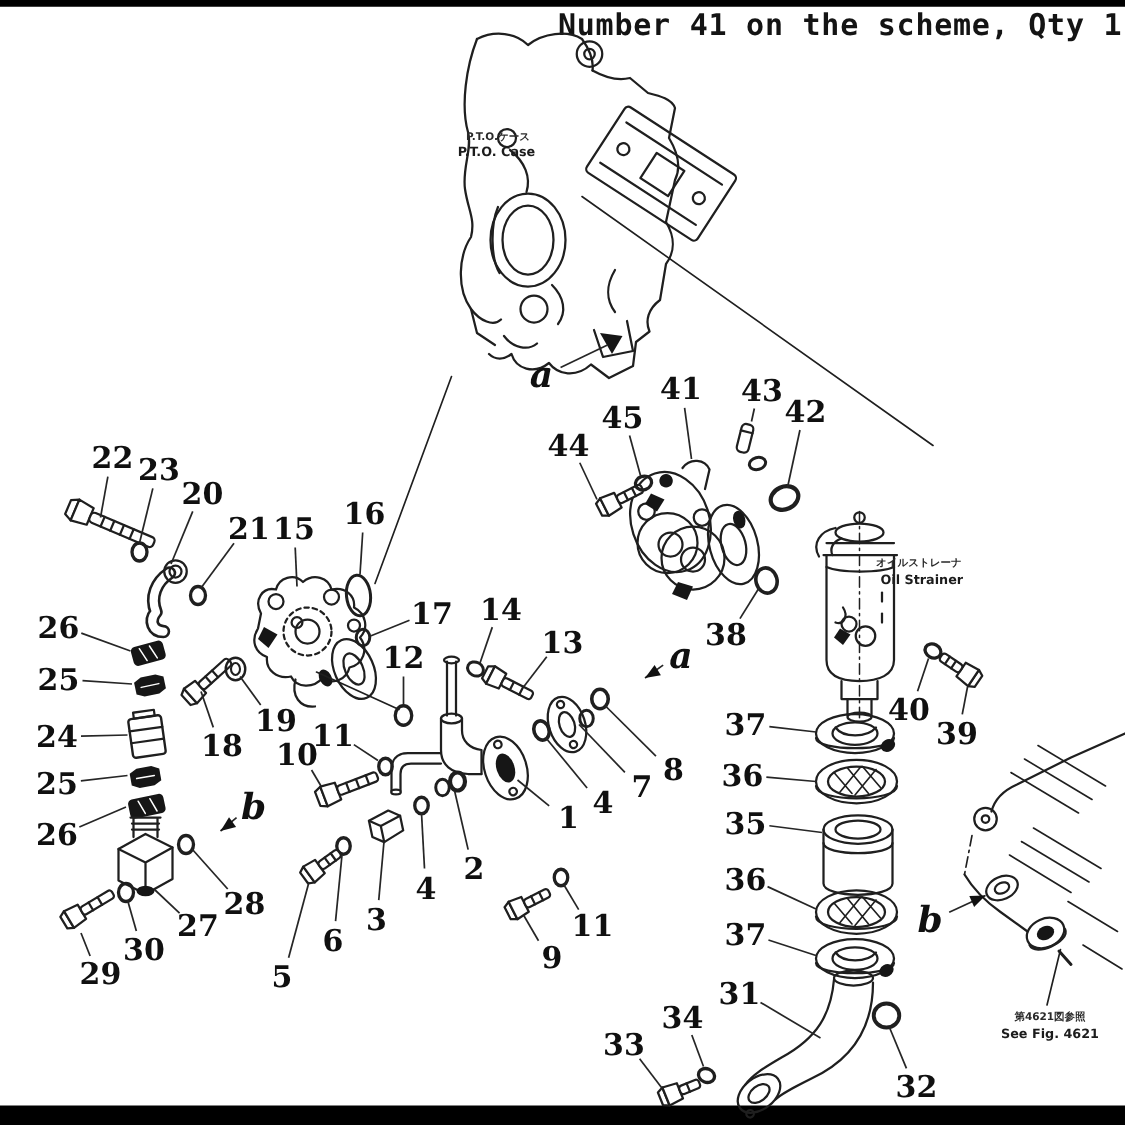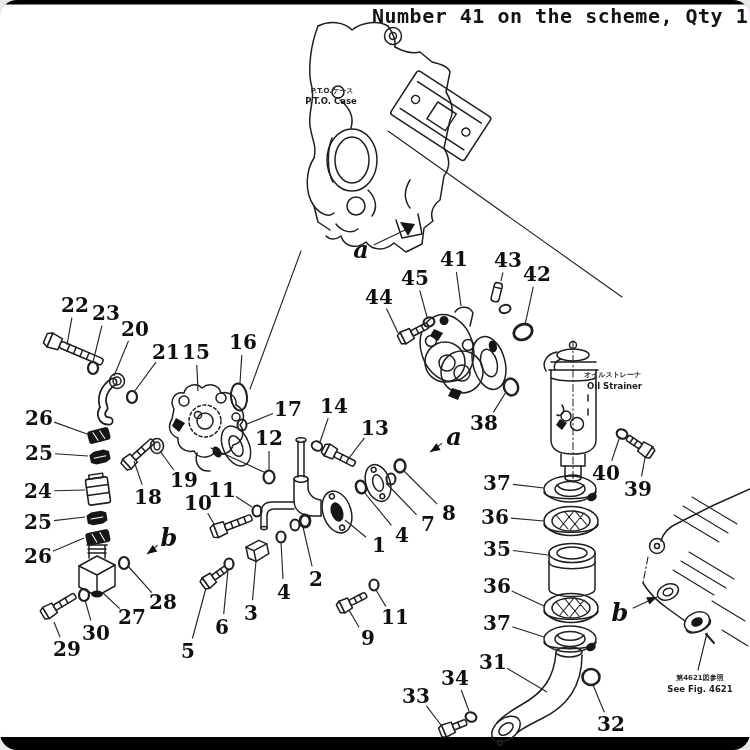--- a/index.html
+++ b/index.html
@@ -1,16 +1,16 @@
 <!DOCTYPE html>
 <html><head>
 <meta charset="utf-8">
 <style>
   html,body{margin:0;padding:0;background:#e8e8e8;}
-  #stage{position:relative;width:750px;height:750px;background:#f0abfc;overflow:hidden;border-radius:17px;}
+  #stage{position:relative;width:750px;height:750px;background:#f0abfc;overflow:hidden;}
   svg{display:block;}
   text{stroke:none;}
   text.title{font:700 20px "DejaVu Sans Mono", monospace; fill:#141414; letter-spacing:.5px;}
   text.part{font:700 20px "DejaVu Serif", serif; fill:#101010;}
   text.view{font:italic 700 24px "DejaVu Serif", serif; fill:#101010;}
   text.anno{font:700 8.5px "DejaVu Sans", sans-serif; fill:#1c1c1c;}
   text.anno-sm{font:700 7px "DejaVu Sans", sans-serif; fill:#2a2a2a;}
   .leader{stroke:#262626;stroke-width:1.15;fill:none;}
   .arrowhead{fill:#111;stroke:none;}
   .dark{fill:#161616 !important;stroke:none !important;}

